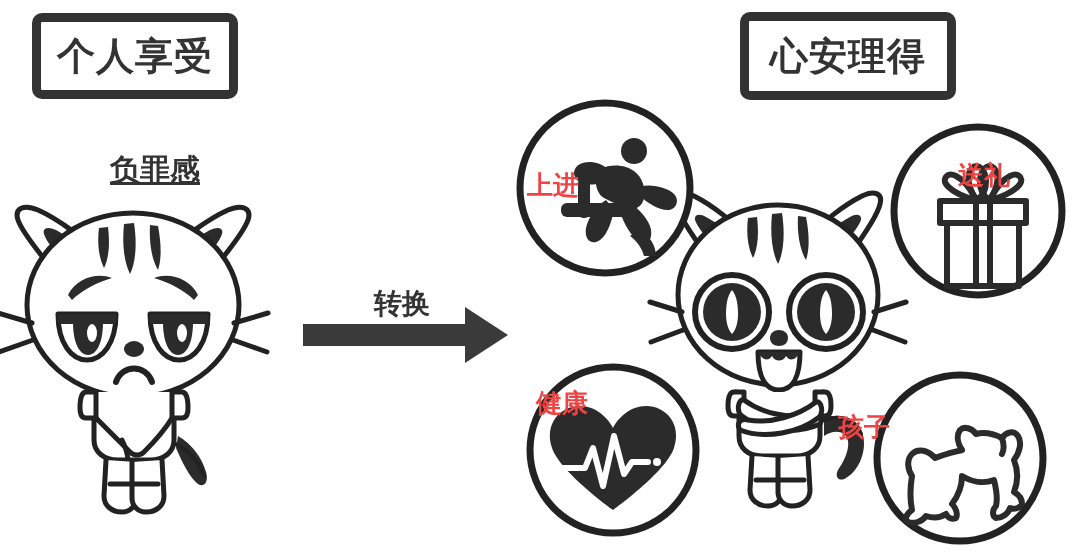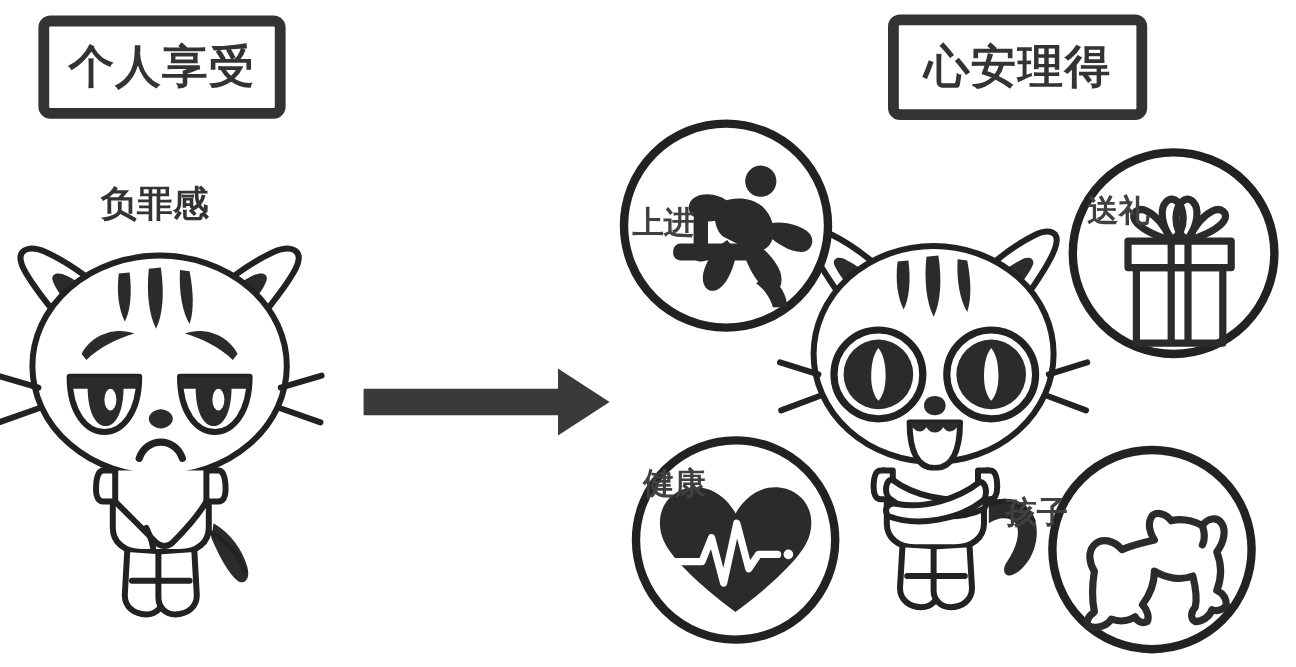--- a/index.html
+++ b/index.html
@@ -40,25 +40,26 @@
     white-space: nowrap;
   }
   #box-left  { left: 32px; top: 13px;  width: 206px; height: 86px; }
   #box-right { left: 700px; top: 12px; width: 216px; height: 88px; margin-left: 40px; }
 
   #guilt-caption {
     position: absolute;
     left: 84px;
     top: 150px;
     width: 116px;
-    text-align: left;
+    text-align: right;
     font-size: 30px;
     font-weight: bold;
     color: #333333;
     white-space: nowrap;
+    text-decoration: underline;
   }
 
   #arrow-caption {
     position: absolute;
     left: 352px;
     top: 285px;
     width: 100px;
     text-align: center;
     font-size: 28px;
     font-weight: bold;
@@ -70,44 +71,45 @@
     position: absolute;
     left: 0; top: 0;
     width: 1080px;
     height: 556px;
     pointer-events: none;
   }
   .circle-label {
     position: absolute;
     font-size: 26px;
     font-weight: bold;
-    color: #404040;
+    color: #ef4444;
     white-space: nowrap;
     letter-spacing: 0px;
   }
   #lbl-upward  { left: 527px; top: 168px; }
-  #lbl-gift    { left: 906px; top: 158px; }
+  #lbl-gift    { left: 958px; top: 158px; }
   #lbl-health  { left: 536px; top: 386px; }
   #lbl-child   { left: 838px; top: 410px; }
 </style>
 </head>
 <body>
 
 <div id="stage">
 
   <div class="label-box" id="box-left">
     <span class="label-text">个人享受</span>
   </div>
 
   <div class="label-box" id="box-right">
     <span class="label-text">心安理得</span>
   </div>
 
   <div id="guilt-caption">负罪感</div>
 
+  <div id="arrow-caption">转换</div>
 
   <svg class="svg-layer" viewBox="0 0 1080 556" xmlns="http://www.w3.org/2000/svg">
 
     <g>
       <path d="M303,324 L465,324 L465,307 L508,335 L465,363 L465,346 L303,346 Z" fill="#3a3a3a"></path>
     </g>
 
     <g fill="none" stroke="#222222" stroke-width="5" stroke-linecap="round" stroke-linejoin="round">
 
       <path d="M70,290 C40,255 22,232 18,220 C14,208 24,204 38,210 C58,219 84,238 104,258 Z" fill="#ffffff"></path>

